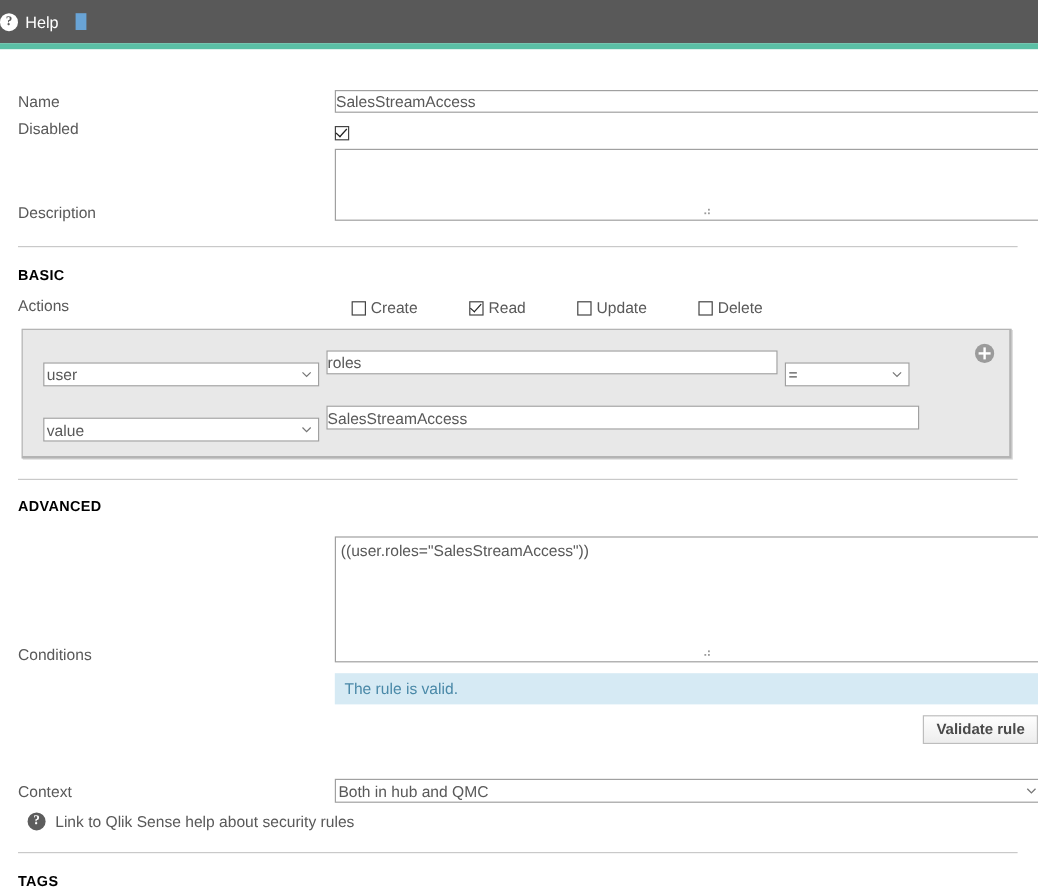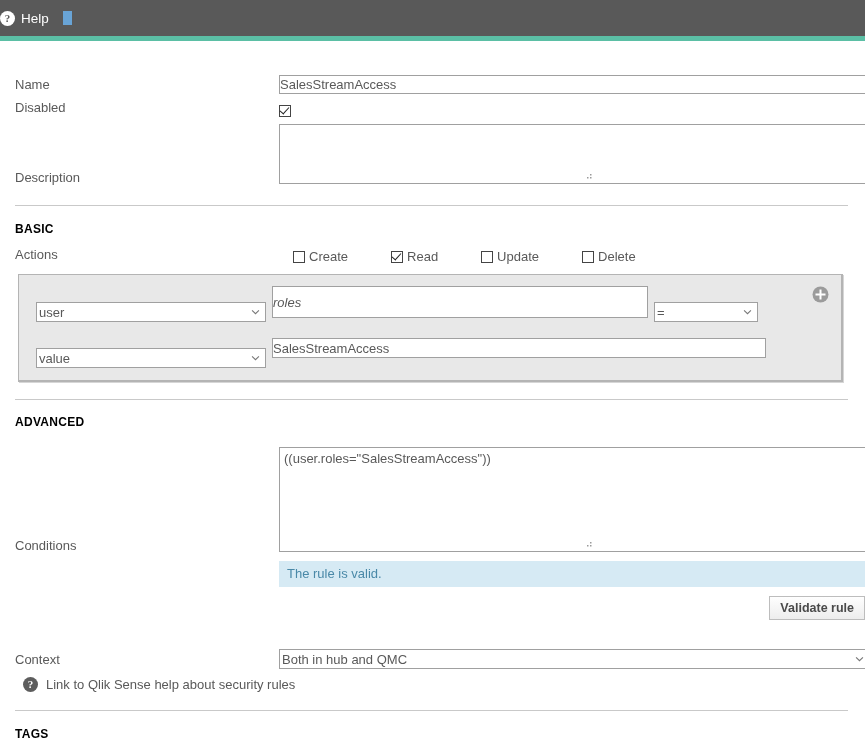--- a/index.html
+++ b/index.html
@@ -367,21 +367,21 @@
 
     <div class="cond-line">
       <span class="select-wrap">
         <select style="width:230px">
           <option>user</option>
         </select>
         <svg class="caret" viewBox="0 0 10 7">
           <path d="M1 1.5 L5 5.5 L9 1.5" stroke="#777" stroke-width="1.2" fill="none"></path>
         </svg>
       </span>
-      <input type="text" style="width: 376px; margin-left: 6px; height: 32px; font-style: italic;" value="roles">
+      <input type="text" style="width: 376px; margin-left: 6px; height: 20px;" value="roles">
       <span class="select-wrap" style="margin-left:6px">
         <select style="width:104px">
           <option>=</option>
         </select>
         <svg class="caret" viewBox="0 0 10 7">
           <path d="M1 1.5 L5 5.5 L9 1.5" stroke="#777" stroke-width="1.2" fill="none"></path>
         </svg>
       </span>
     </div>
 

